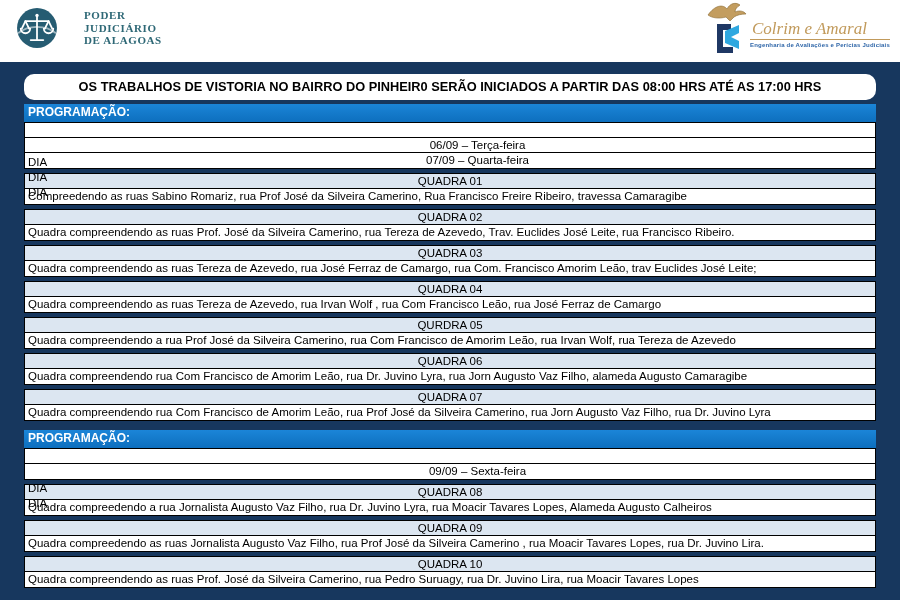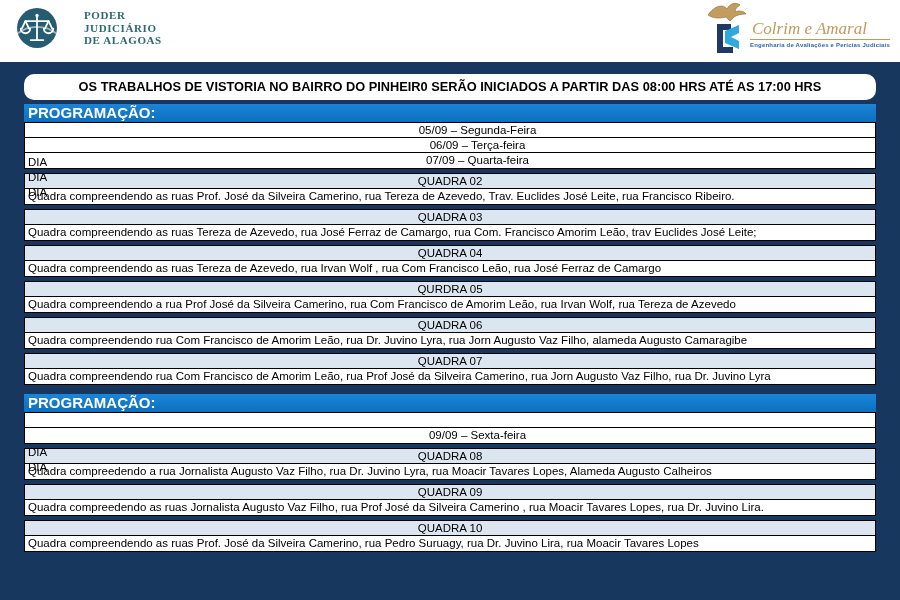--- a/index.html
+++ b/index.html
@@ -20,21 +20,21 @@
              border-bottom:1px solid #C19A5B; padding:0 2px 1px 2px; }
   .lr-tag { font-size:6px; color:#2F66A8; font-weight:bold; letter-spacing:0.2px;
             text-align:center; margin-top:2px; white-space:nowrap; }
 
   
   .content { flex:1 1 auto; background:#17375E; padding:12px 24px 0 24px; overflow:hidden; }
 
   .title-bar { background:#fff; color:#000; font-weight:bold; font-size:12.8px;
                text-align:center; padding:5px 8px 6px 8px;border-radius:10px; }
 
-  .prog-bar { margin-top:4px; height:18px; color:#fff; font-size:15px; font-weight:600;
+  .prog-bar { margin-top:4px; height:18px; color:#fff; font-size:12px; font-weight:600;
               line-height:17px; padding-left:4px;
               background:linear-gradient(180deg,#1b85d8 0%,#0d6fbe 100%); }
   .mt2 { margin-top:9px; }
 
   .day-table { border:1px solid #000; background:#fff; }
   .day-row { display:flex; height:15px; border-bottom:1px solid #000; }
   .day-row:last-child { border-bottom:none; }
   .day-label { width:55px; border-right:1px solid #000; font-size:11.5px; line-height:14px;
                padding-left:3px; color:#000;margin-top:32px; }
   .day-value { flex:1; text-align:center; font-size:11.5px; line-height:14px; color:#000; }
@@ -94,32 +94,35 @@
   </header>
 
   <main class="content">
 
     <div class="title-bar">OS TRABALHOS DE VISTORIA NO BAIRRO DO PINHEIR0 SERÃO INICIADOS  A PARTIR DAS 08:00 HRS ATÉ AS 17:00 HRS</div>
 
     <div class="prog-bar">PROGRAMAÇÃO:</div>
     <div class="day-table">
       <div class="day-row">
         <div class="day-label">DIA</div>
-        <div class="day-value">05/09 – Segunda-Feira</div>
       </div>
       <div class="day-row">
         <div class="day-label">DIA</div>
         <div class="day-value">06/09 – Terça-feira</div>
       </div>
       <div class="day-row">
         <div class="day-label">DIA</div>
         <div class="day-value">07/09 – Quarta-feira</div>
       </div>
     </div>
 
+    <section class="quadra">
+      <div class="quadra-header">QUADRA 01</div>
+      <div class="quadra-desc">Compreedendo as ruas Sabino Romariz, rua Prof José da Silveira Camerino, Rua Francisco Freire Ribeiro, travessa Camaragibe</div>
+    </section>
     <section class="quadra">
       <div class="quadra-header">QUADRA 02</div>
       <div class="quadra-desc">Quadra compreendendo as ruas Prof. José da Silveira Camerino, rua Tereza de Azevedo, Trav. Euclides José Leite, rua Francisco Ribeiro.</div>
     </section>
     <section class="quadra">
       <div class="quadra-header">QUADRA 03</div>
       <div class="quadra-desc">Quadra compreendendo as ruas Tereza de Azevedo, rua José Ferraz de Camargo, rua Com. Francisco Amorim Leão, trav Euclides José Leite;</div>
     </section>
     <section class="quadra">
       <div class="quadra-header">QUADRA 04</div>

